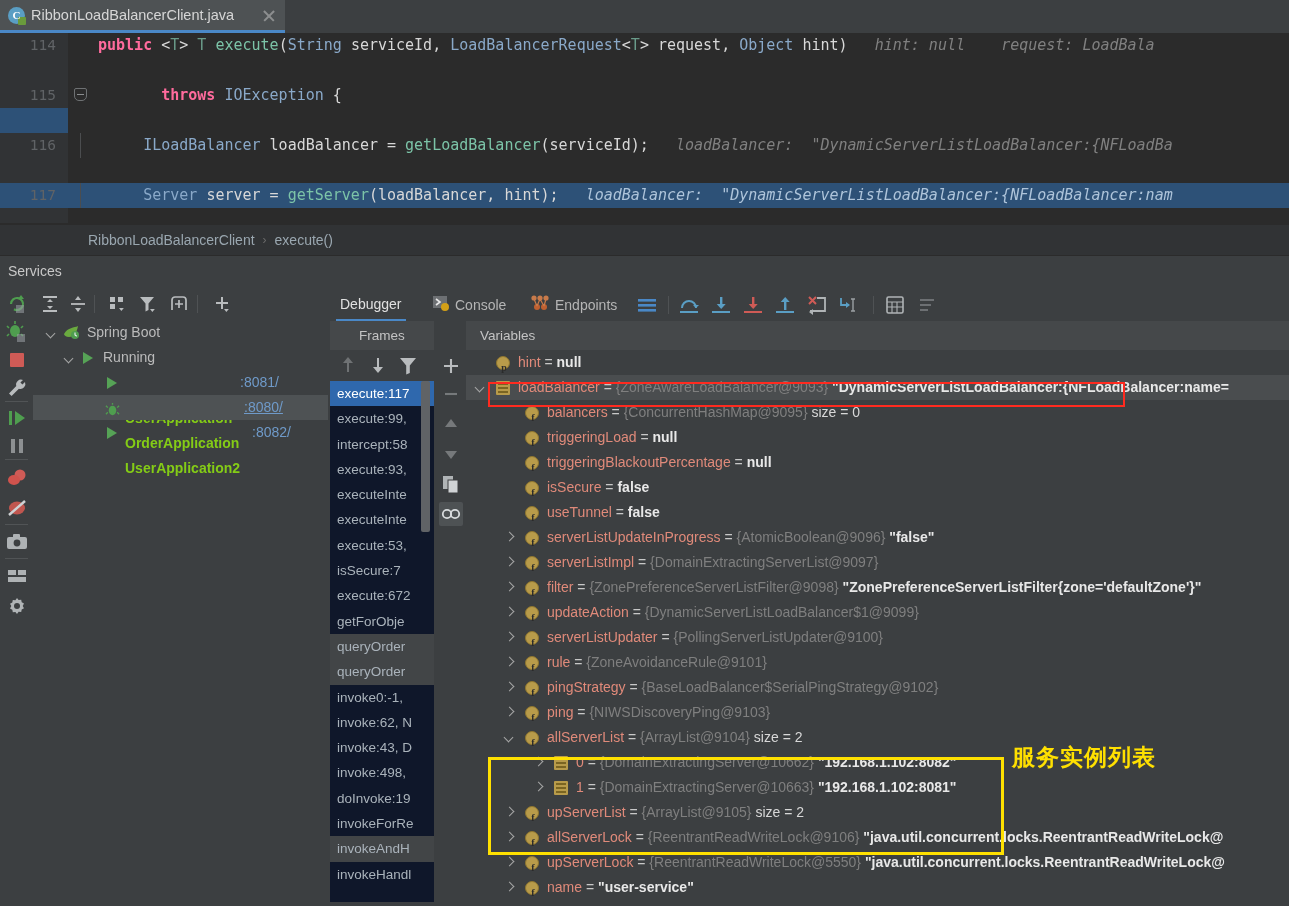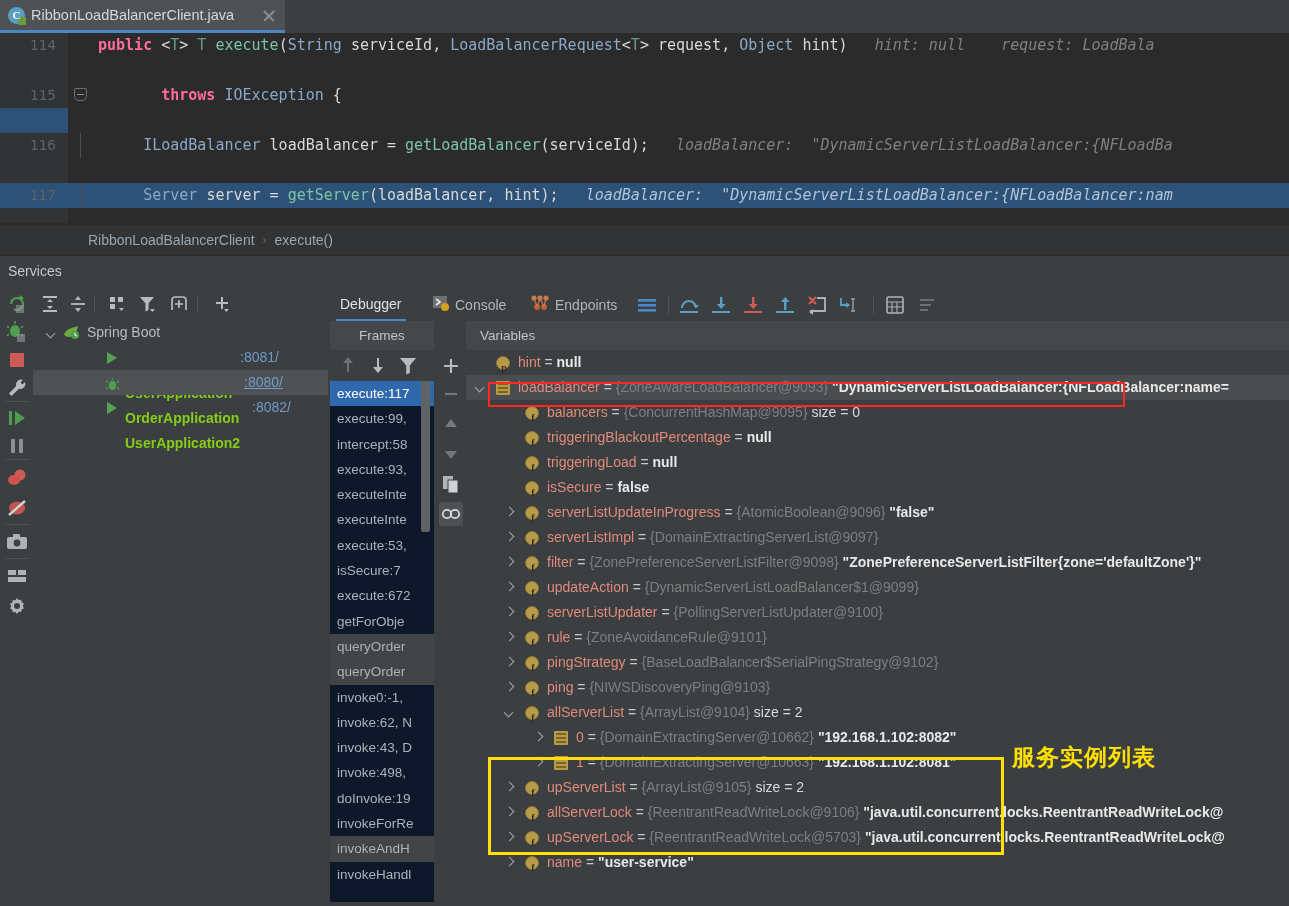--- a/index.html
+++ b/index.html
@@ -380,20 +380,25 @@
       <span class="spring-leaf" style="left:30px; top:4px;">
         <svg width="18" height="16" viewBox="0 0 18 16">
             <path d="M1 9c4-7 10-6 14-8-1 6-4 11-9 11-3 0-5-1.5-5-3z" fill="#6aaa3f"></path>
             <circle cx="12" cy="10" r="4" fill="#4f9e4f"></circle>
             <path d="M12 7.4v2.6l1.8 1.2" stroke="#e9eef0" stroke-width="1.1" fill="none"></path>
           </svg>
       </span>
       <span class="tlabel" style="left:54px;">Spring Boot</span>
     </div>
 
+    <div class="tree-row">
+      <span class="tw" style="left:30px;"></span>
+      <span class="play-tri" style="left:50px; top:7px;"></span>
+      <span class="tlabel" style="left:70px;">Running</span>
+    </div>
 
     <div class="tree-row">
       <span class="play-tri" style="left:74px; top:7px;"></span>
       <span class="tlabel bold" style="left:92px;">UserApplication</span>
       <span class="tlabel port" style="left:207px;text-align:center;">:8081/</span>
     </div>
 
     <div class="tree-row sel">
       <span class="bug-ico" style="left:72px; top:5px;">
         <svg width="15" height="15" viewBox="0 0 16 16">
@@ -598,29 +603,33 @@
         <span class="arrow-d" style="left: 8px;"></span>
         <span class="ico-list" style="left: 30px;"></span>
         <span style="position: absolute; left: 52px;"><span class="vname" style="position:static">loadBalancer</span> <span class="veq">=</span> <span class="vtype">{ZoneAwareLoadBalancer@9093}</span> <span class="vval">"DynamicServerListLoadBalancer:{NFLoadBalancer:name=</span></span>
       </div>
       <div class="vrow">
         <span class="ico-f" style="left: 59px;"></span>
         <span style="position: absolute; left: 81px;"><span class="vname" style="position:static">balancers</span> <span class="veq">=</span> <span class="vtype">{ConcurrentHashMap@9095}</span>  <span class="vsize">size = 0</span></span>
       </div>
       <div class="vrow">
         <span class="ico-f" style="left: 59px;"></span>
+        <span style="position: absolute; left: 81px;"><span class="vname" style="position:static">triggeringLoad</span> <span class="veq">=</span> <span class="vval">null</span></span>
+      </div>
+      <div class="vrow">
+        <span class="ico-f" style="left: 59px;"></span>
         <span style="position: absolute; left: 81px;"><span class="vname" style="position:static">triggeringBlackoutPercentage</span> <span class="veq">=</span> <span class="vval">null</span></span>
       </div>
       <div class="vrow">
         <span class="ico-f" style="left: 59px;"></span>
-        <span style="position: absolute; left: 81px;"><span class="vname" style="position:static">triggeringLoad</span> <span class="veq">=</span> <span class="vval">null</span></span>
-      </div>
-      <div class="vrow">
-        <span class="ico-f" style="left: 59px;"></span>
         <span style="position: absolute; left: 81px;"><span class="vname" style="position:static">isSecure</span> <span class="veq">=</span> <span class="vval">false</span></span>
+      </div>
+      <div class="vrow">
+        <span class="ico-f" style="left: 59px;"></span>
+        <span style="position: absolute; left: 81px;"><span class="vname" style="position:static">useTunnel</span> <span class="veq">=</span> <span class="vval">false</span></span>
       </div>
       <div class="vrow">
         <span class="arrow-r" style="left: 37px;"></span>
         <span class="ico-f" style="left: 59px;"></span>
         <span style="position: absolute; left: 81px;"><span class="vname" style="position:static">serverListUpdateInProgress</span> <span class="veq">=</span> <span class="vtype">{AtomicBoolean@9096}</span> <span class="vval">"false"</span></span>
       </div>
       <div class="vrow">
         <span class="arrow-r" style="left: 37px;"></span>
         <span class="ico-f" style="left: 59px;"></span>
         <span style="position: absolute; left: 81px;"><span class="vname" style="position:static">serverListImpl</span> <span class="veq">=</span> <span class="vtype">{DomainExtractingServerList@9097}</span></span>
@@ -676,21 +685,21 @@
         <span style="position: absolute; left: 81px;"><span class="vname" style="position:static">upServerList</span> <span class="veq">=</span> <span class="vtype">{ArrayList@9105}</span>  <span class="vsize">size = 2</span></span>
       </div>
       <div class="vrow">
         <span class="arrow-r" style="left: 37px;"></span>
         <span class="ico-f" style="left: 59px;"></span>
         <span style="position: absolute; left: 81px;"><span class="vname" style="position:static">allServerLock</span> <span class="veq">=</span> <span class="vtype">{ReentrantReadWriteLock@9106}</span> <span class="vval">"java.util.concurrent.locks.ReentrantReadWriteLock@</span></span>
       </div>
       <div class="vrow">
         <span class="arrow-r" style="left: 37px;"></span>
         <span class="ico-f" style="left: 59px;"></span>
-        <span style="position: absolute; left: 81px;"><span class="vname" style="position:static">upServerLock</span> <span class="veq">=</span> <span class="vtype">{ReentrantReadWriteLock@5703}</span> <span class="vval">"java.util.concurrent.locks.ReentrantReadWriteLock@</span></span>
+        <span style="position: absolute; left: 81px;"><span class="vname" style="position:static">upServerLock</span> <span class="veq">=</span> <span class="vtype">{ReentrantReadWriteLock@5550}</span> <span class="vval">"java.util.concurrent.locks.ReentrantReadWriteLock@</span></span>
       </div>
       <div class="vrow">
         <span class="arrow-r" style="left: 37px;"></span>
         <span class="ico-f" style="left: 59px;"></span>
         <span style="position: absolute; left: 81px;"><span class="vname" style="position:static">name</span> <span class="veq">=</span> <span class="vval">"user-service"</span></span>
       </div>
     </div>
 </div>
 
 <div id="redbox"></div>

